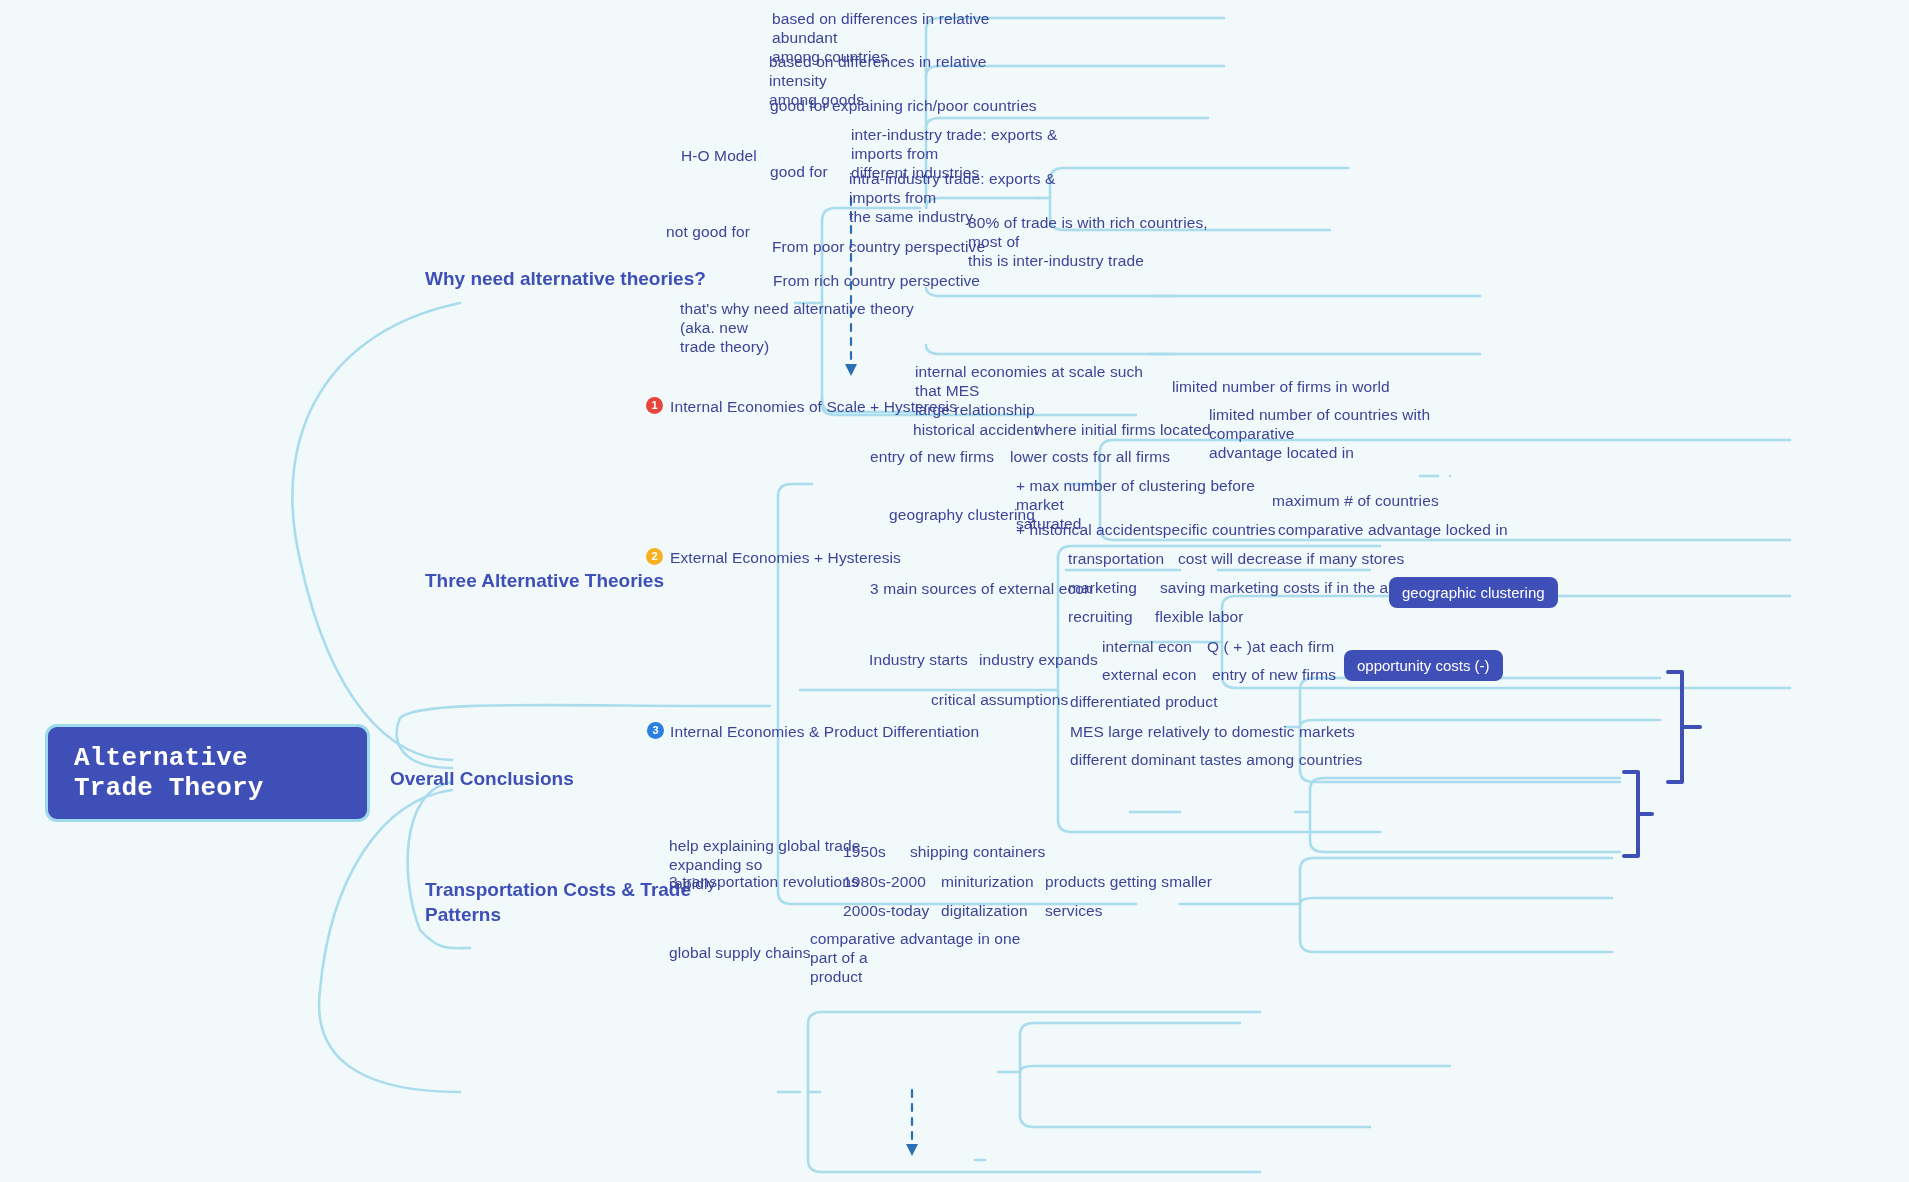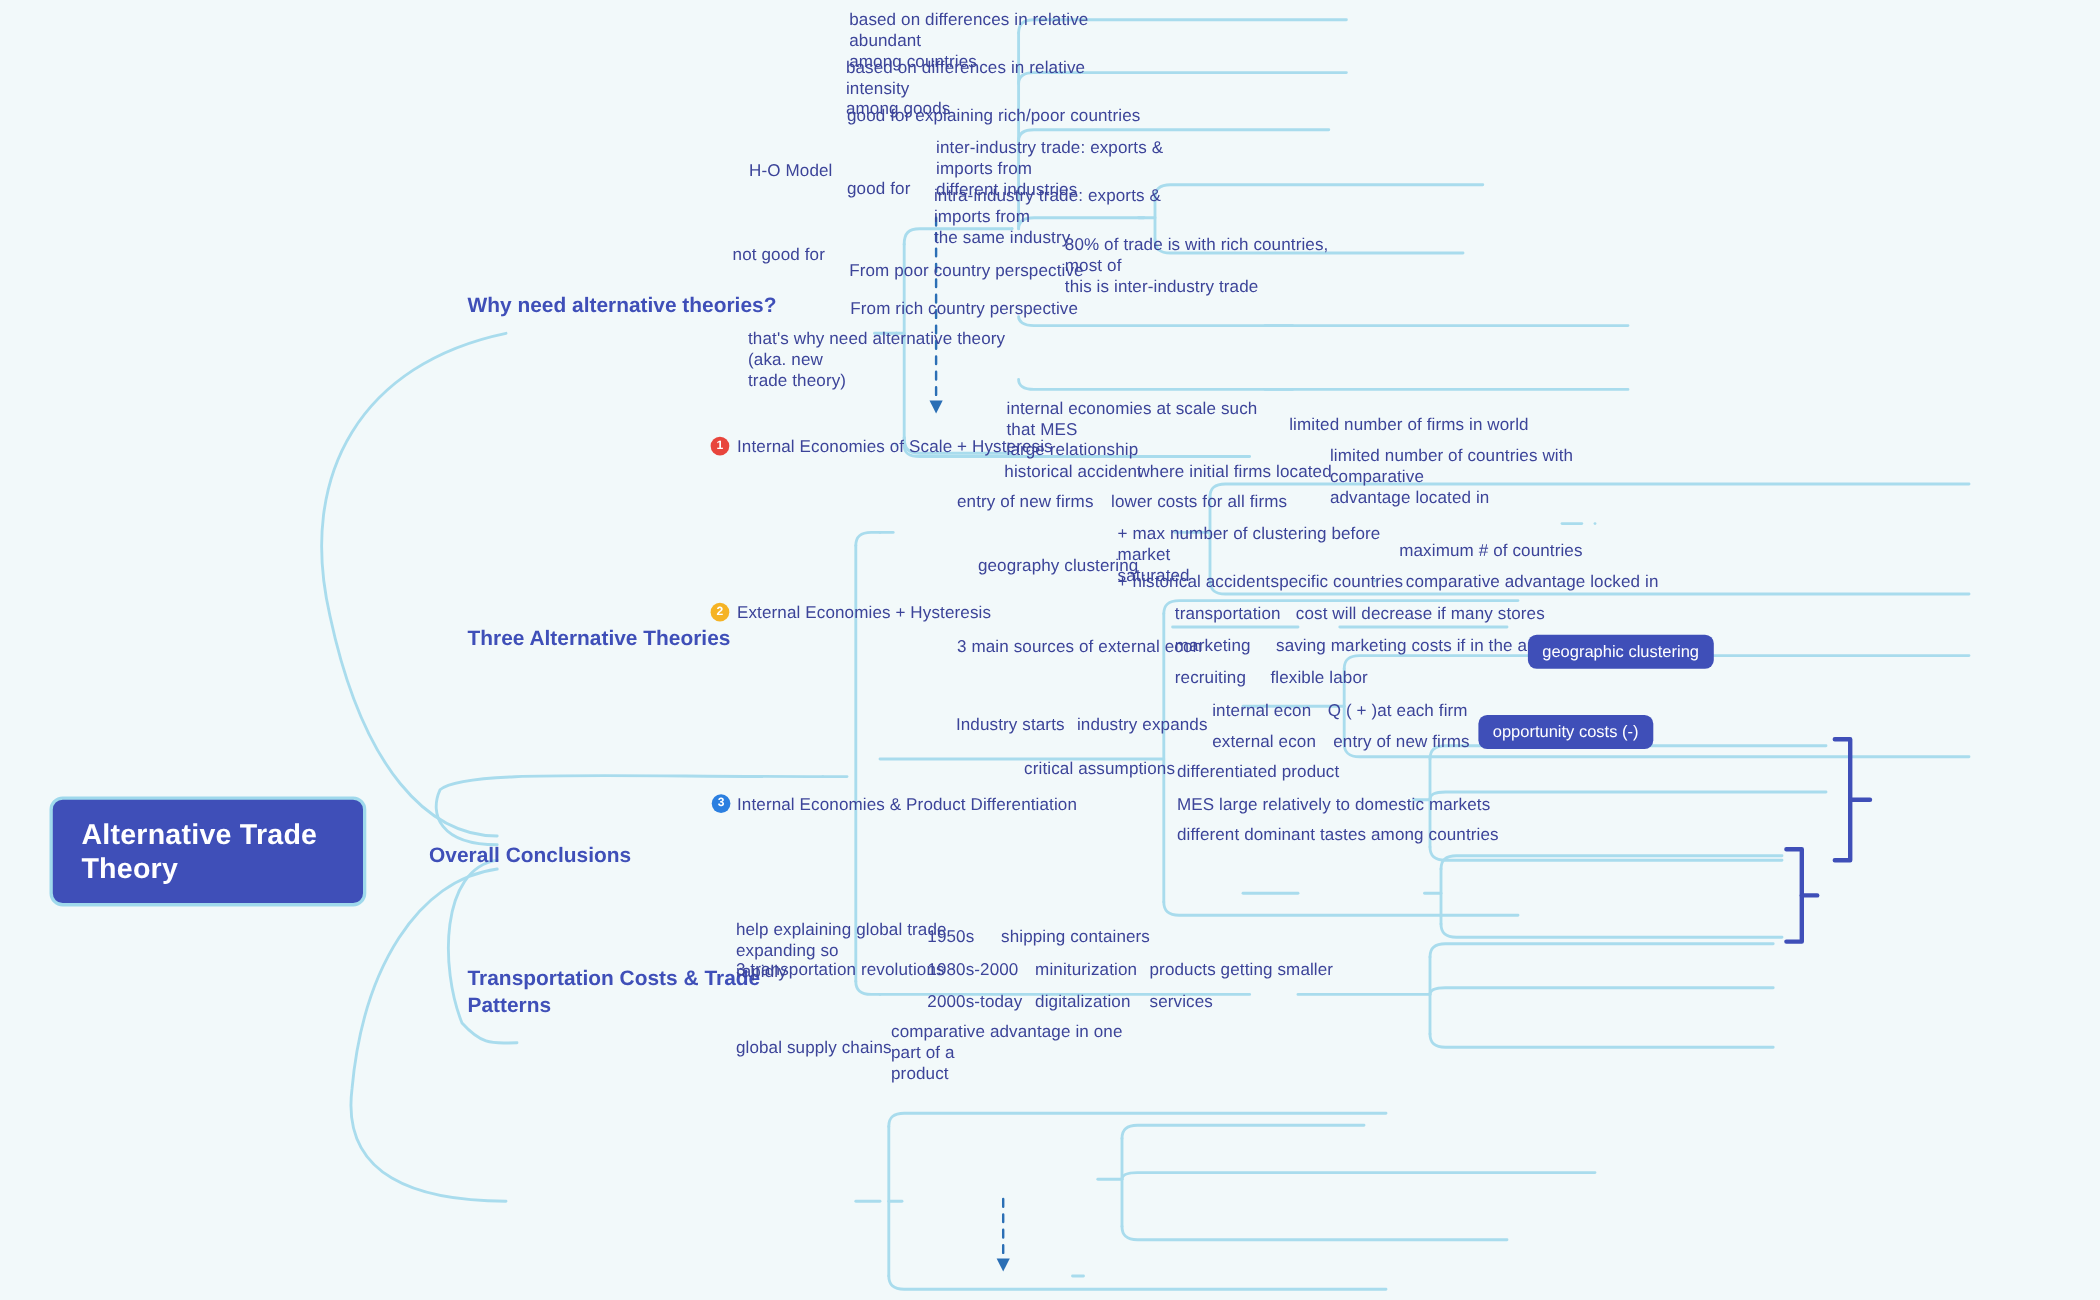--- a/index.html
+++ b/index.html
@@ -180,21 +180,21 @@
     </g>
 
     <g fill="none" stroke="#3f4fb8" stroke-width="4" stroke-linecap="round" stroke-linejoin="round">
       <path d="M 1668,672 L 1682,672 L 1682,782 L 1668,782"></path>
       <path d="M 1682,727 L 1700,727"></path>
       <path d="M 1624,772 L 1638,772 L 1638,856 L 1624,856"></path>
       <path d="M 1638,814 L 1652,814"></path>
     </g>
   </svg>
 
-  <div class="root" style="left:45px; top:724px; width:288px;">Alternative Trade Theory</div>
+  <div class="root" style="left:45px; top:724px; width:325px;font-family:Liberation Mono, monospace;">Alternative Trade Theory</div>
 
   <div class="branch" style="left:425px; top:238px;margin-top:28px;">Why need alternative theories?</div>
   <div class="branch" style="left:425px; top:568px;">Three Alternative Theories</div>
   <div class="branch" style="left:390px; top:766px;">Overall Conclusions</div>
   <div class="branch" style="left:425px; top:877px;">Transportation Costs &amp; Trade
 Patterns</div>
 
   <div class="node" style="left:681px; top:146px;">H-O Model</div>
   <div class="node italic" style="left:666px; top:222px;">not good for</div>
 

